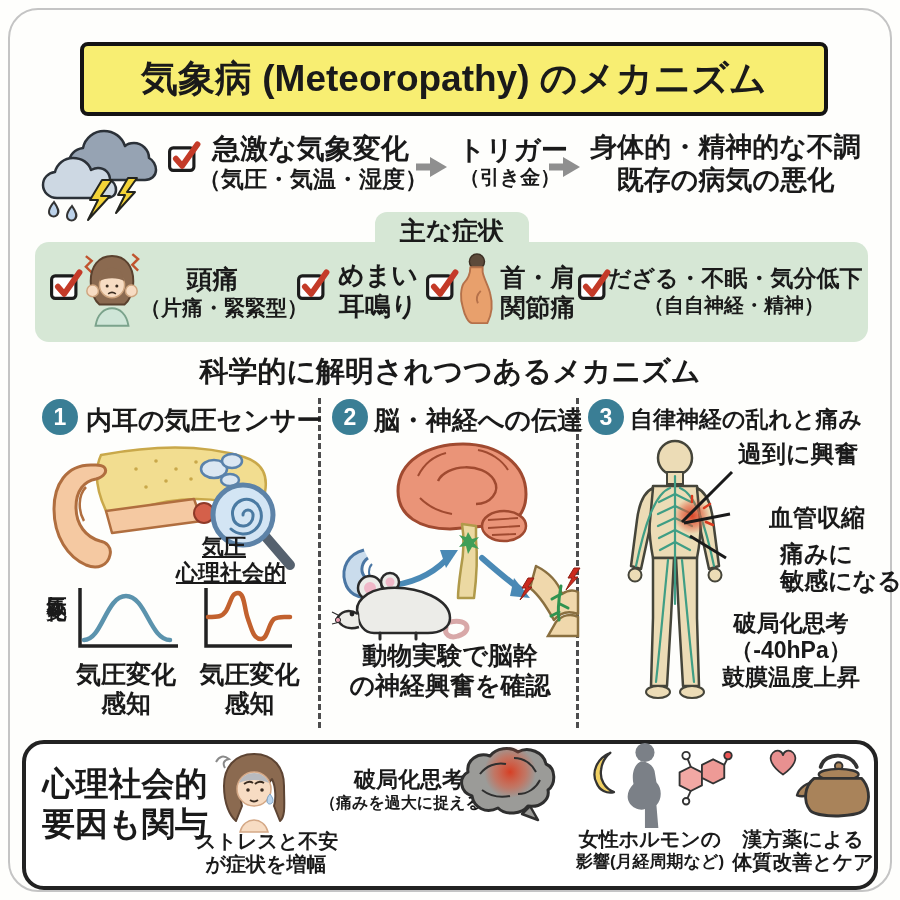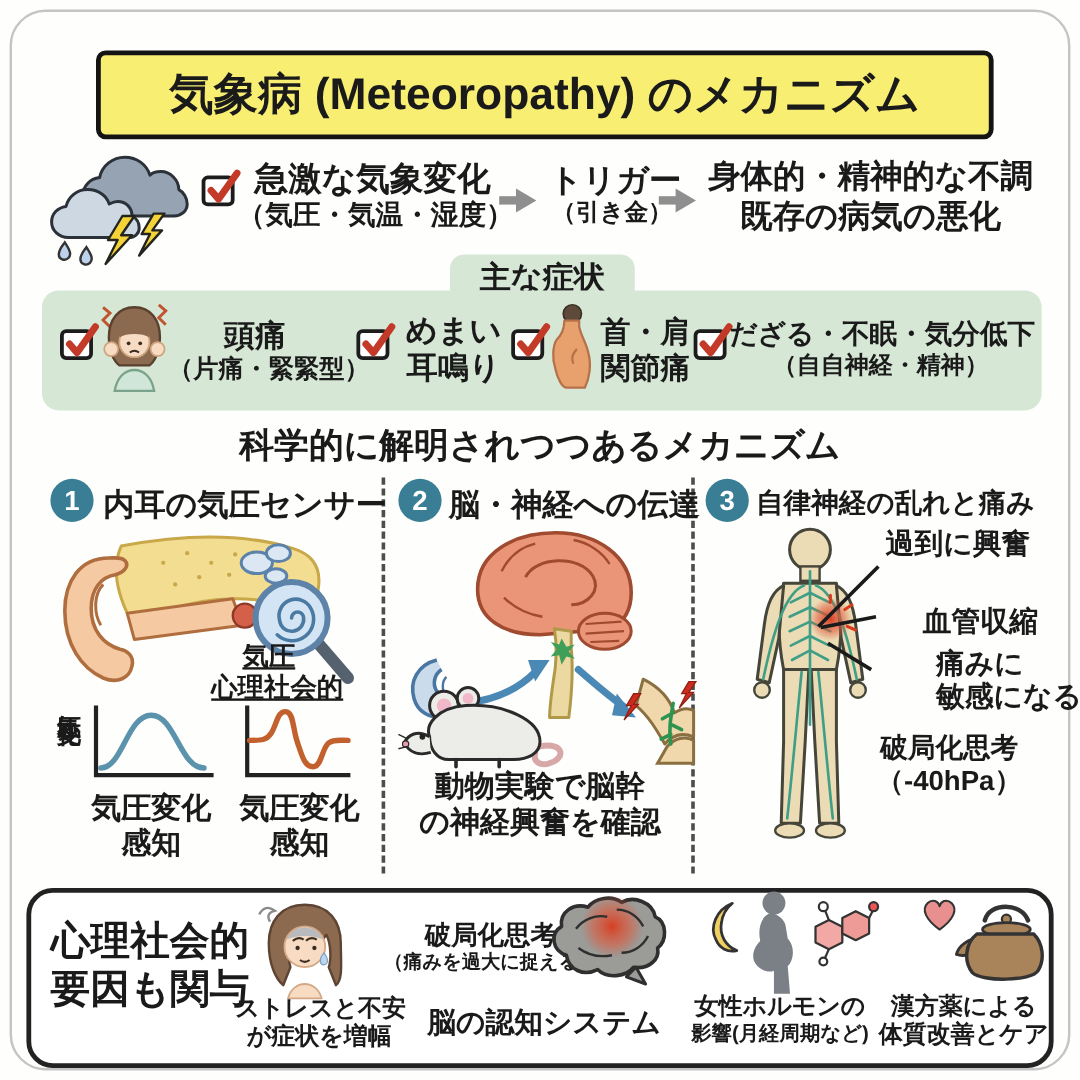--- a/index.html
+++ b/index.html
@@ -281,20 +281,21 @@
     <div class="t" style="font-size:24px;line-height:27px">過到に興奮</div>
   </div>
   <div class="abs lbl t" style="left:769px;top:502px;font-size:24px">血管収縮</div>
   <div class="abs lbl" style="left:780px;top:540px;">
     <div class="t" style="font-size:24px;line-height:27px">痛みに</div>
     <div class="t" style="font-size:24px;line-height:27px">敏感になる</div>
   </div>
   <div class="abs ctr lbl" style="left:712px;top:610px;width:158px;">
     <div class="t" style="font-size:23px;line-height:27px">破局化思考</div>
     <div class="t" style="font-size:23px;line-height:27px">（-40hPa）</div>
+    <div class="t" style="font-size:23px;line-height:27px">鼓膜温度上昇</div>
   </div>
 
   <div class="abs box" style="left:22px;top:740px;width:848px;height:142px;"></div>
 
   <div class="abs ctr" style="left:30px;top:764px;width:190px;z-index:3">
     <div class="t" style="font-size:33px;line-height:40px">心理社会的</div>
     <div class="t" style="font-size:33px;line-height:40px">要因も関与</div>
   </div>
 
   <svg class="abs" style="left:206px;top:746px;z-index:3" width="95" height="86" viewBox="0 0 95 86">
@@ -320,21 +321,20 @@
     <div class="t" style="font-size:16px;line-height:20px">（痛みを過大に捉える）</div>
   </div>
 
   <svg class="abs" style="left:452px;top:744px;z-index:3" width="105" height="80" viewBox="0 0 105 80">
     <path d="M20 52 C8 48 6 34 16 28 C14 16 26 8 38 12 C44 4 58 2 66 8 C76 2 92 8 94 20 C104 24 104 40 96 46 C98 56 88 64 76 62 C70 70 54 72 46 64 C34 70 22 64 20 52 Z" fill="#9b9b98" stroke="#2f2f2f" stroke-width="3" stroke-linejoin="round"></path>
     <circle cx="58" cy="28" r="26" fill="url(#redspot)"></circle>
     <path d="M28 30 C34 22 44 18 54 20 M62 14 C72 14 80 20 84 28 M30 46 C38 52 48 54 58 52 M66 50 C76 50 84 44 88 36" fill="none" stroke="#2f2f2f" stroke-width="2"></path>
     <path d="M78 62 L86 76 L70 70 Z" fill="#9b9b98" stroke="#2f2f2f" stroke-width="2.5" stroke-linejoin="round"></path>
   </svg>
 
-  <div class="abs ctr t" style="left:356px;top:836px;width:190px;font-size:24px;z-index:3">脳の認知システム</div>
 
   <svg class="abs" style="left:585px;top:750px;z-index:3" width="36" height="44" viewBox="0 0 36 48">
     <path d="M26 3 C11 9 5 25 11 36 C14 44 22 48 30 46 C20 42 14 32 16 21 C17 13 21 7 26 3 Z" fill="#f0d063" stroke="#333" stroke-width="2.5" stroke-linejoin="round"></path>
   </svg>
 
   <svg class="abs" style="left:616px;top:742px;z-index:3" width="56" height="88" viewBox="0 0 58 92">
     <circle cx="30" cy="11" r="10" fill="#7b8087"></circle>
     <path d="M26 20 C18 24 16 34 18 44 C12 50 10 58 14 64 C18 70 26 72 30 70 L30 90 L44 90 L42 66 C48 60 48 48 42 42 L40 30 C38 24 32 20 26 20 Z" fill="#7b8087"></path>
   </svg>
 

